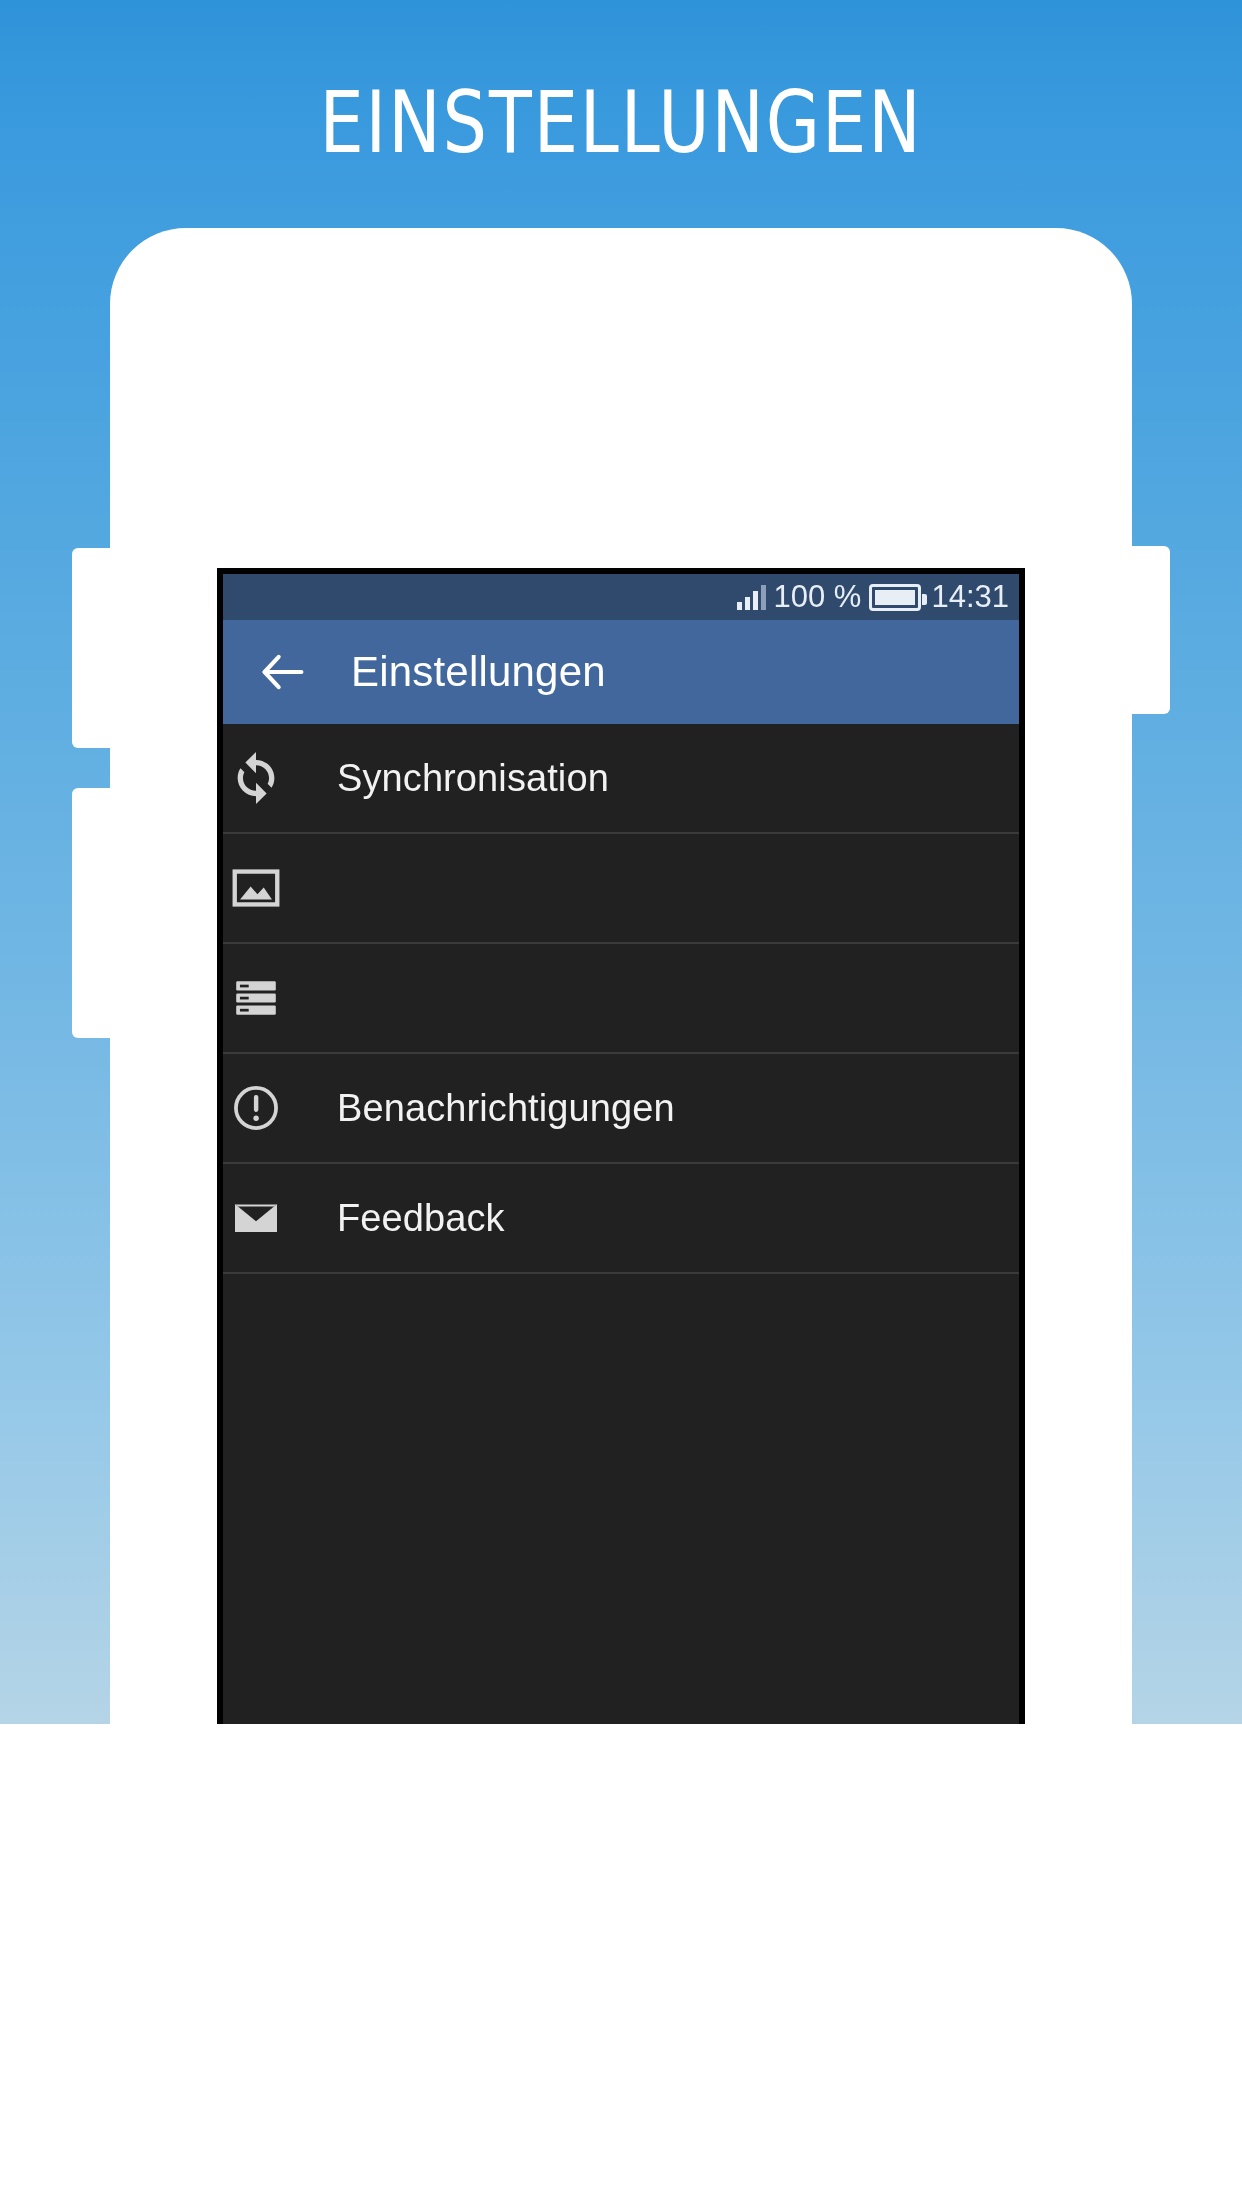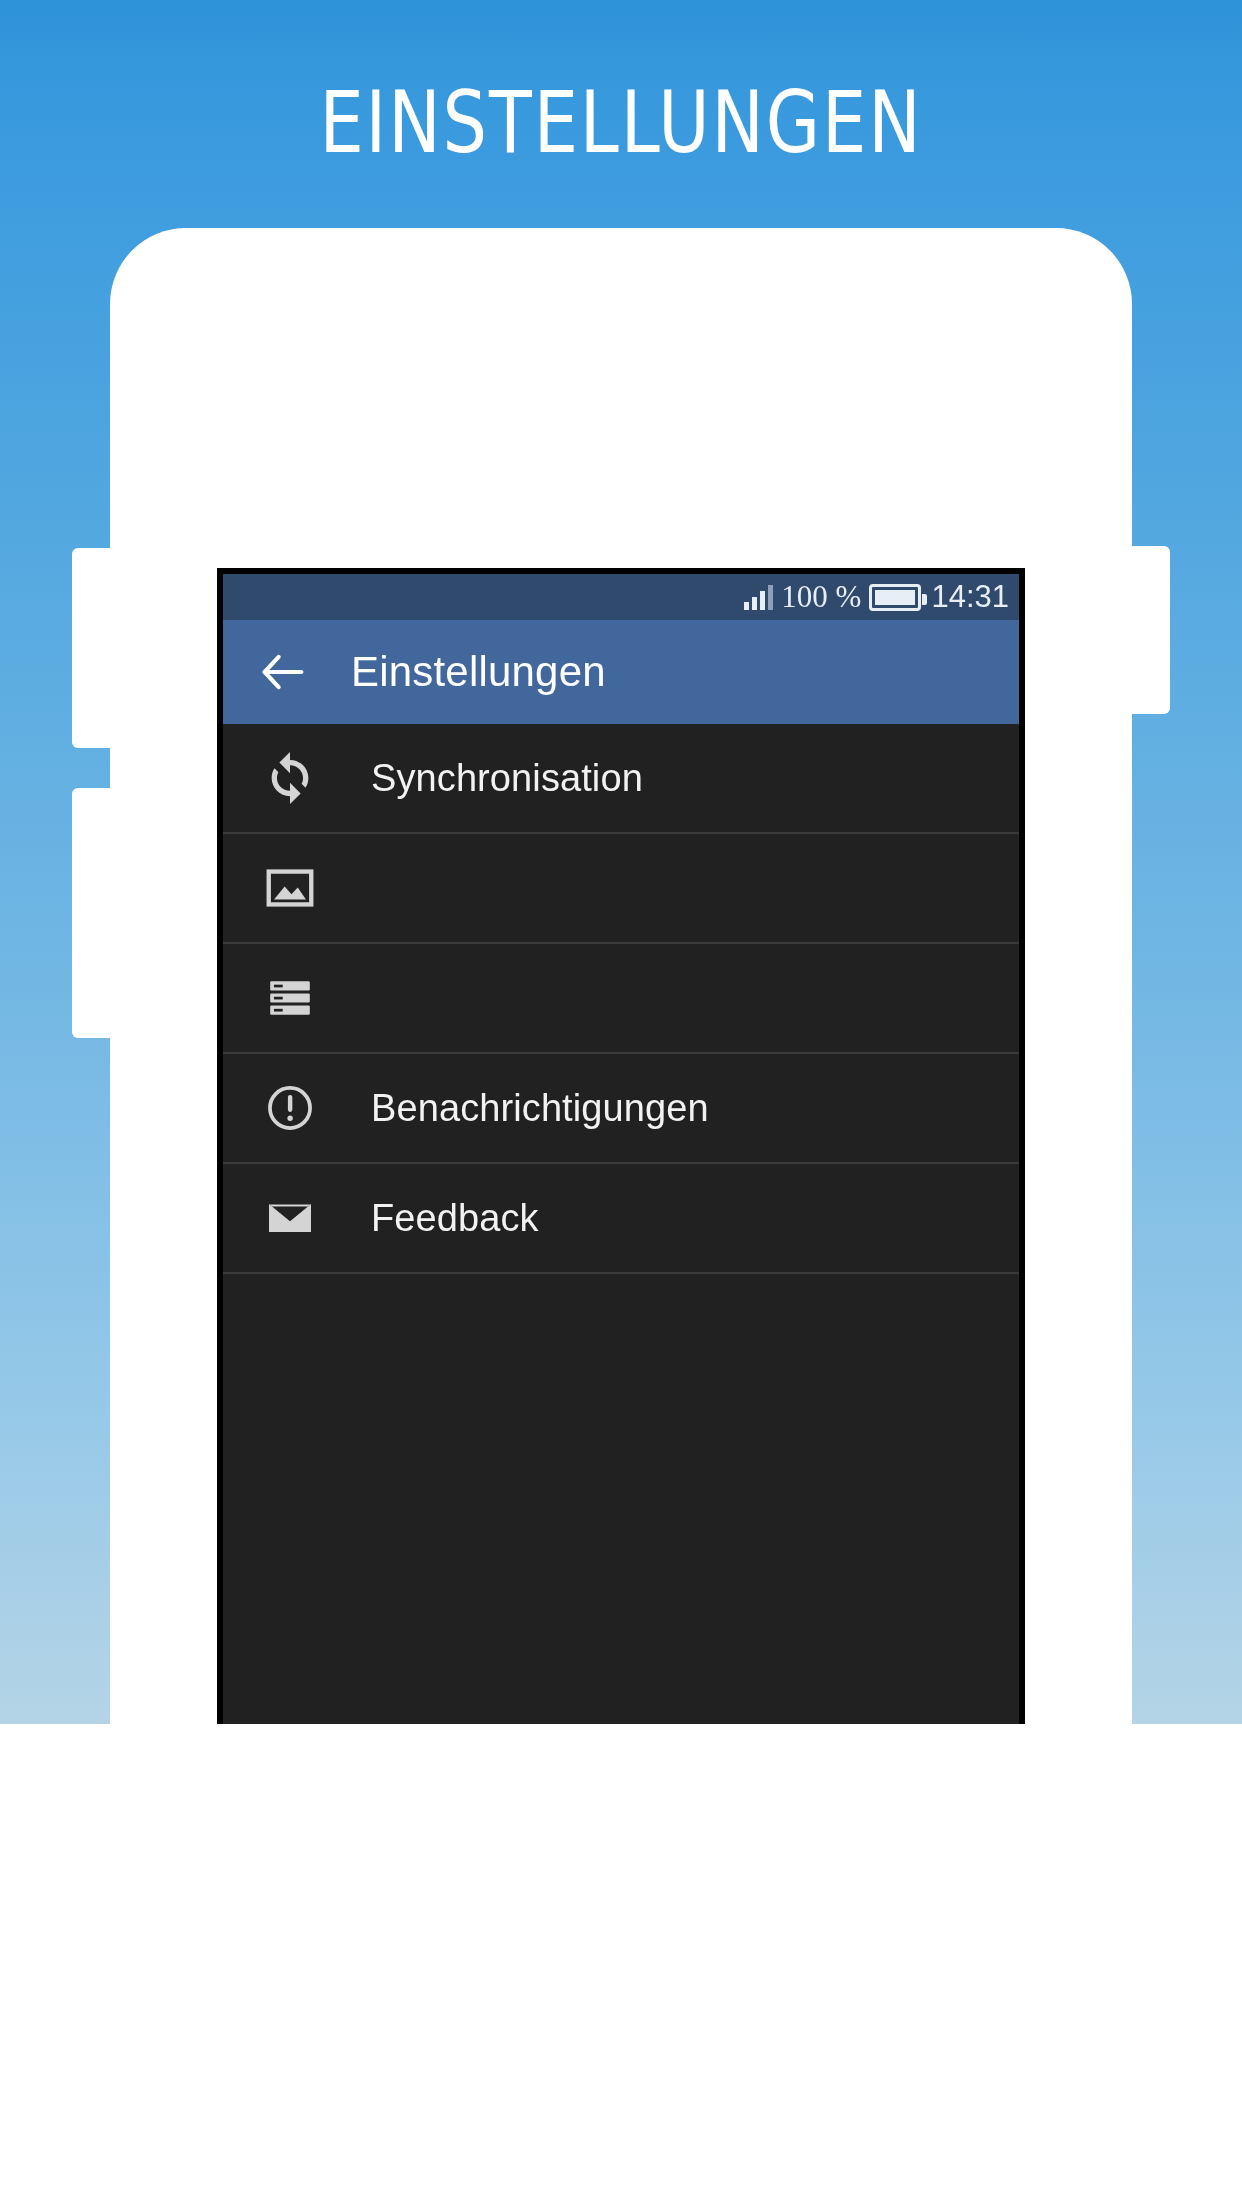--- a/index.html
+++ b/index.html
@@ -115,21 +115,21 @@
     align-items: flex-end;
     height: 26px;
     gap: 3px;
     margin-right: 4px;
   }
   .sig-bars i { display: block; width: 5px; background: #e8eef6; }
   .sig-bars i:nth-child(1) { height: 8px; }
   .sig-bars i:nth-child(2) { height: 13px; }
   .sig-bars i:nth-child(3) { height: 19px; }
   .sig-bars i:nth-child(4) { height: 25px; background: #8d9fba; }
-  .batt-pct { margin: 0 8px 0 4px; letter-spacing: 0px; font-family: Liberation Serif, serif; }
+  .batt-pct { margin: 0 8px 0 4px; letter-spacing: 0px; }
   .battery {
     position: relative;
     width: 52px;
     height: 27px;
     border: 3px solid #e8eef6;
     border-radius: 4px;
     box-sizing: border-box;
     margin-right: 10px;
   }
   .battery::after {
@@ -174,21 +174,20 @@
   }
 
   
   .list { background: #1e1e1e; }
   .row {
     height: 110px;
     display: flex;
     align-items: center;
     border-bottom: 2px solid #3a3a3a;
     box-sizing: border-box;
-    padding-left: 34px;
     background: #212121;
   }
   .row-icon {
     width: 66px;
     height: 66px;
     flex: 0 0 auto;
     display: flex;
     align-items: center;
     justify-content: center;
     color: #d4d4d4;

